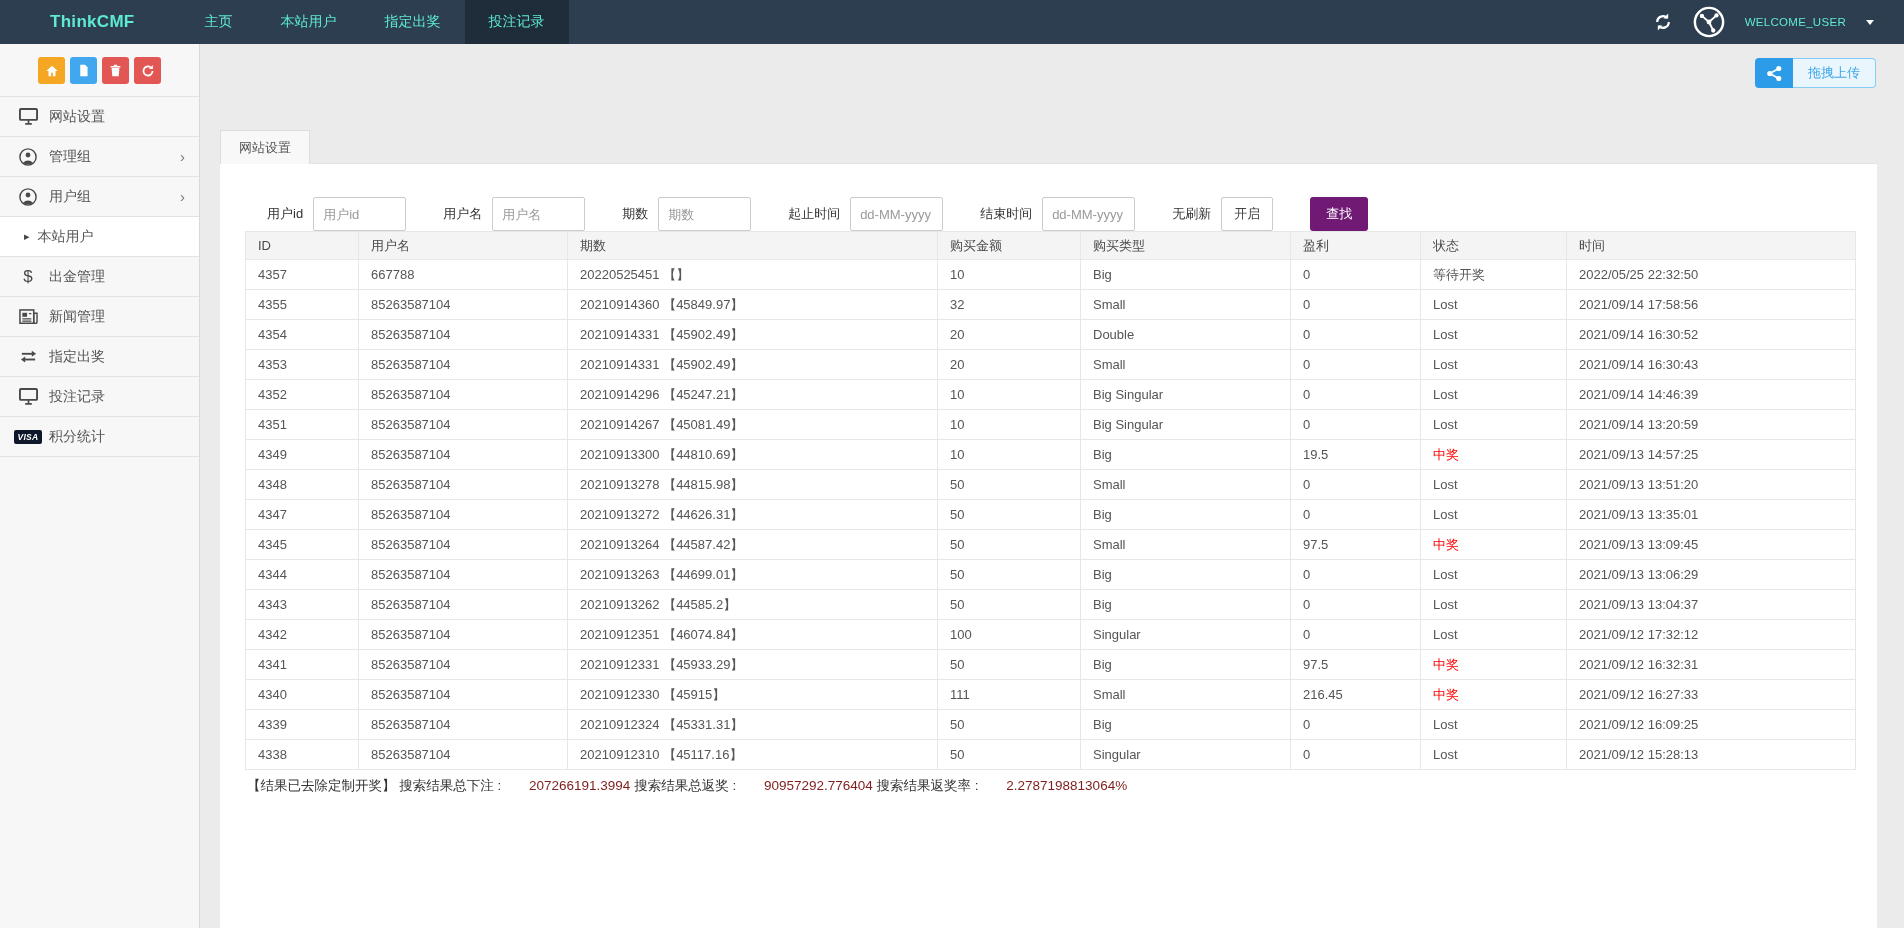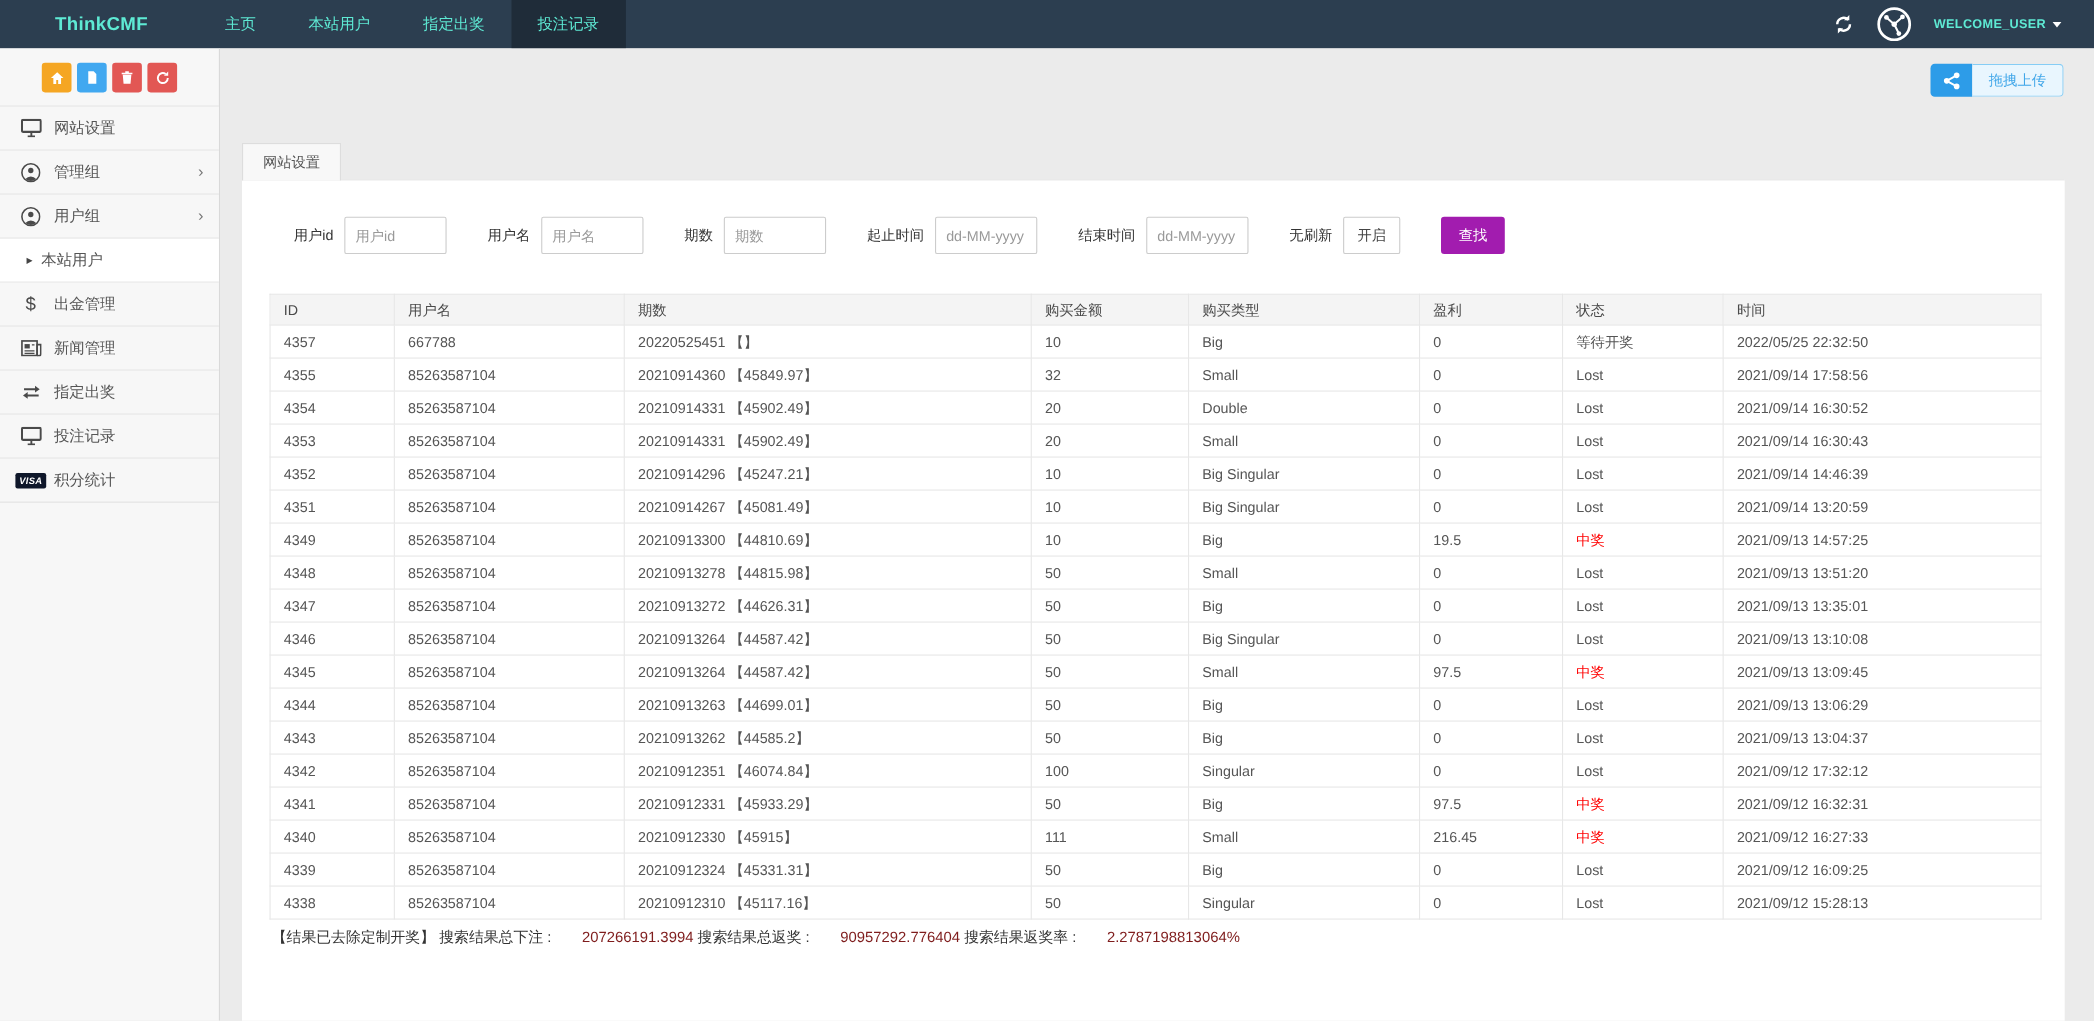--- a/index.html
+++ b/index.html
@@ -8,21 +8,21 @@
 
   
   .navbar { height:44px; background:#2c3e50; display:flex; align-items:stretch; color:#5eead4; }
   .brand { display:flex; align-items:center; padding:0 46px 0 50px; font-size:17px; font-weight:bold; letter-spacing:.3px; }
   .nav-menu { display:flex; align-items:stretch; }
   .nav-item { display:flex; align-items:center; padding:0 24px; font-size:14px; cursor:pointer; }
   .nav-item.active { background:#1f2c39; }
   .nav-right { margin-left:auto; display:flex; align-items:center; gap:20px; padding-right:30px; }
   .nav-refresh { width:20px; height:20px; cursor:pointer; }
   .avatar { width:32px; height:32px; cursor:pointer; }
-  .nav-user { display:flex; align-items:center; gap:6px; font-size:11.5px; font-weight:bold; cursor:pointer; letter-spacing:.3px; }
+  .nav-user { display:flex; align-items:center; gap:20px; font-size:11.5px; font-weight:normal; cursor:pointer; letter-spacing:.3px; }
   .caret-down { display:inline-block; width:0; height:0; border-left:4px solid transparent; border-right:4px solid transparent; border-top:5px solid #fff; }
 
   
   .wrap { display:flex; height:884px; }
   .sidebar { width:200px; background:#f7f7f7; border-right:1px solid #d9d9d9; }
   .quick-row { display:flex; gap:5px; padding:13px 0 12px 38px; }
   .quick-btn { width:27px; height:27px; border-radius:3px; display:flex; align-items:center; justify-content:center; cursor:pointer; }
   .side-menu { border-top:1px solid #e2e2e2; }
   .side-item { height:40px; display:flex; align-items:center; padding-left:17px; border-bottom:1px solid #e2e2e2; font-size:14px; color:#555; cursor:pointer; position:relative; background:#f7f7f7; }
   .side-item .ico { width:22px; margin-right:10px; display:flex; justify-content:center; align-items:center; color:#4a4a4a; }
@@ -41,24 +41,24 @@
   .tab { position:absolute; left:20px; top:86px; width:90px; height:34px; background:#f8f8f8; border:1px solid #ddd; border-bottom:none; display:flex; align-items:center; justify-content:center; font-size:13px; color:#555; cursor:pointer; z-index:2; }
   .card { position:absolute; left:20px; right:27px; top:119px; bottom:-10px; background:#fff; border-top:1px solid #e3e3e3; padding:0 25px; }
 
   
   .filters { display:flex; align-items:center; margin:33px 0 0 22px; }
   .fgroup { display:flex; align-items:center; margin-right:37px; }
   .flabel { font-size:13px; color:#333; margin-right:10px; white-space:nowrap; }
   .finput { width:93px; height:34px; border:1px solid #ccc; border-radius:2px; padding:0 9px; font-size:13px; color:#555; font-family:inherit; }
   .finput::placeholder { color:#999; }
   .fselect { width:52px; height:34px; border:1px solid #ccc; border-radius:2px; font-size:13px; color:#444; display:flex; align-items:center; justify-content:center; cursor:pointer; background:#fff; }
-  .search-btn { width:58px; height:34px; background:#a21caf; color:#fff; border:none; border-radius:3px; font-size:13px; cursor:pointer; font-family:inherit; }
+  .search-btn { width:58px; height:34px; background:#701a75; color:#fff; border:none; border-radius:3px; font-size:13px; cursor:pointer; font-family:inherit; }
 
   
-  table { border-collapse:collapse; table-layout:fixed; width:1610px; margin-top:36px; }
+  table { border-collapse:collapse; table-layout:fixed; width:1610px; }
   th, td { border:1px solid #e7e7e7; font-size:13px; color:#555; text-align:left; padding:0 12px; height:30px; font-weight:normal; white-space:nowrap; overflow:hidden; }
   thead th { background:#f4f4f4; color:#4a4a4a; height:28px; }
   td.win { color:#ff0000; }
 
   .summary { margin:7px 0 0 2px; font-size:13.5px; color:#333; }
   .summary .red { color:#7f1d1d;margin-left:24px; }
 </style>
 </head>
 <body>
 
@@ -365,30 +365,20 @@
               <td>4347</td>
               <td>85263587104</td>
               <td>20210913272 【44626.31】</td>
               <td>50</td>
               <td>Big</td>
               <td>0</td>
               <td>Lost</td>
               <td>2021/09/13 13:35:01</td>
             </tr>
             <tr>
-              <td>4346</td>
-              <td>85263587104</td>
-              <td>20210913264 【44587.42】</td>
-              <td>50</td>
-              <td>Big Singular</td>
-              <td>0</td>
-              <td>Lost</td>
-              <td>2021/09/13 13:10:08</td>
-            </tr>
-            <tr>
               <td>4345</td>
               <td>85263587104</td>
               <td>20210913264 【44587.42】</td>
               <td>50</td>
               <td>Small</td>
               <td>97.5</td>
               <td class="win">中奖</td>
               <td>2021/09/13 13:09:45</td>
             </tr>
             <tr>

